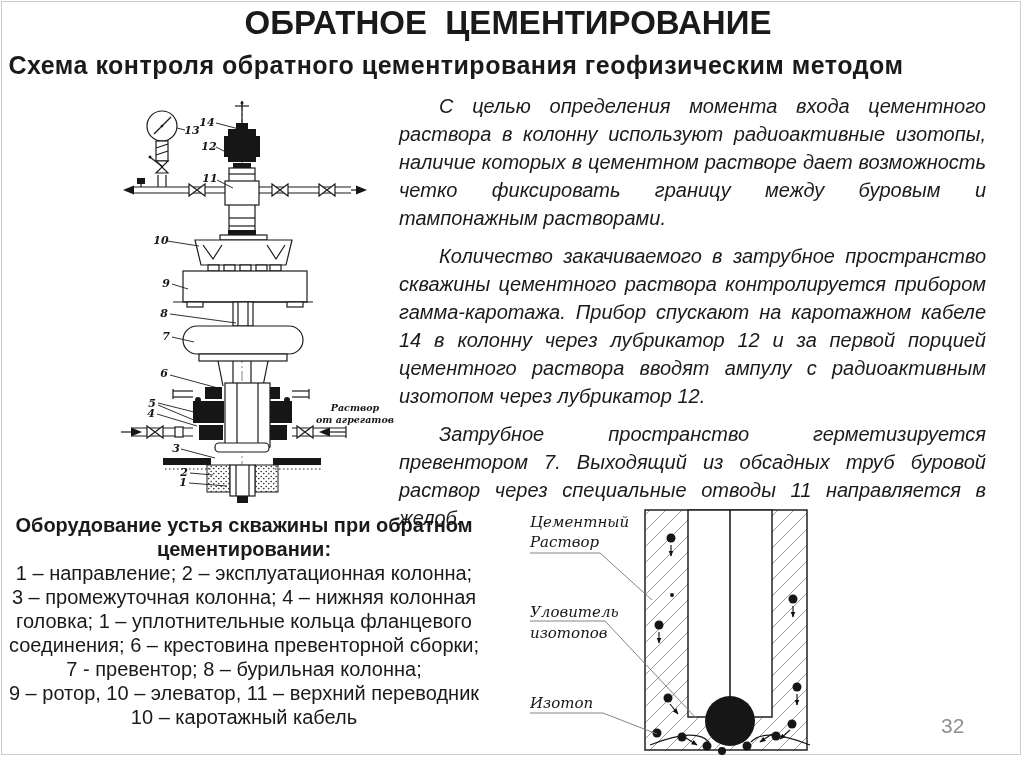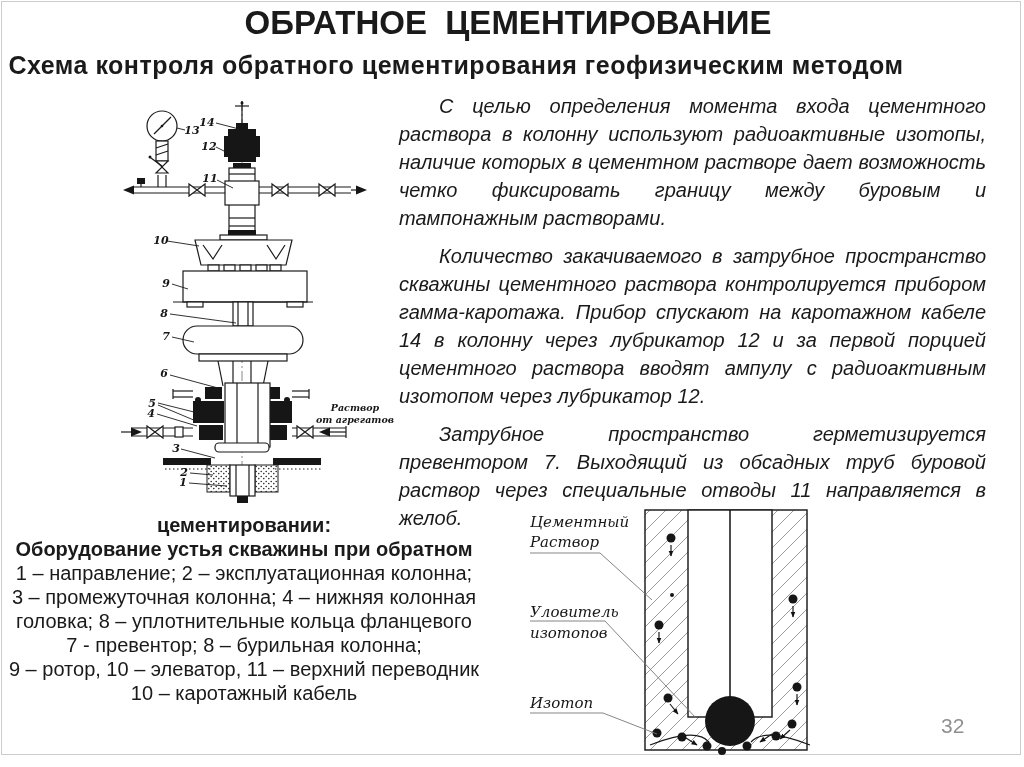--- a/index.html
+++ b/index.html
@@ -227,25 +227,26 @@
       <line class="ldr" x1="66" y1="354" x2="100" y2="363"></line>
       <text class="lbl" x="61" y="357">3</text>
       <line class="ldr" x1="75" y1="378" x2="98" y2="380"></line>
       <text class="lbl" x="69" y="381">2</text>
       <line class="ldr" x1="74" y1="388" x2="112" y2="391"></line>
       <text class="lbl" x="68" y="391">1</text>
     </g>
   </svg>
 
   <div class="caption">
+    <div class="cap-title">Оборудование устья скважины при обратном</div>
     <div class="cap-title">цементировании:</div>
-    <div class="cap-title">Оборудование устья скважины при обратном</div>
     <div>1 – направление; 2 – эксплуатационная колонна;</div>
     <div>3 – промежуточная колонна; 4 – нижняя колонная</div>
-    <div>головка; 8 – уплотнительные кольца фланцевого</div>
+    <div>головка; 1 – уплотнительные кольца фланцевого</div>
+    <div>соединения; 6 – крестовина превенторной сборки;</div>
     <div>7 - превентор; 8 – бурильная колонна;</div>
     <div>9 – ротор, 10 – элеватор, 11 – верхний переводник</div>
     <div>10 – каротажный кабель</div>
   </div>
 
   <svg class="dg d2" width="360" height="265" viewBox="0 0 360 265">
     <defs>
       <pattern id="hatch2" width="16" height="16" patternUnits="userSpaceOnUse">
         <path d="M-2,18 L18,-2" stroke="#9a9a9a" stroke-width="1" fill="none"></path>
       </pattern>

